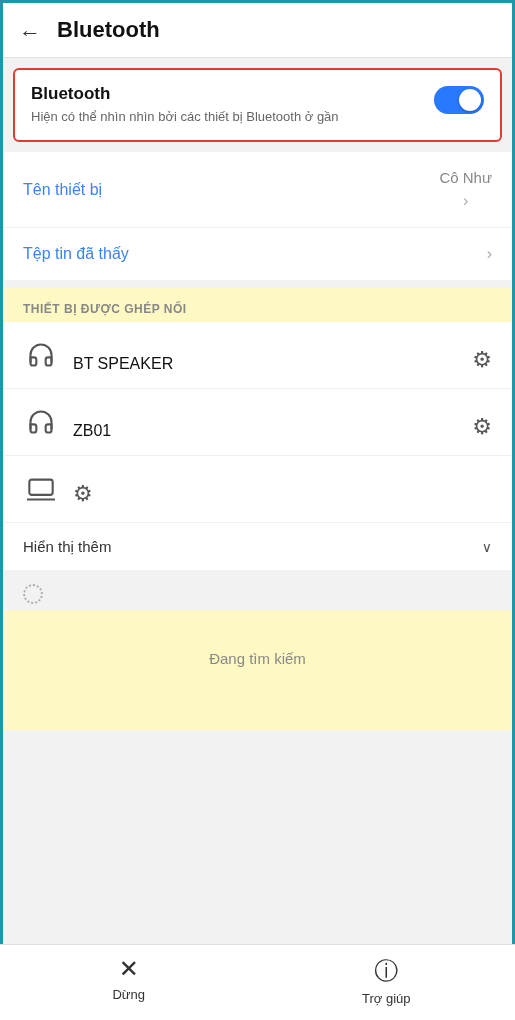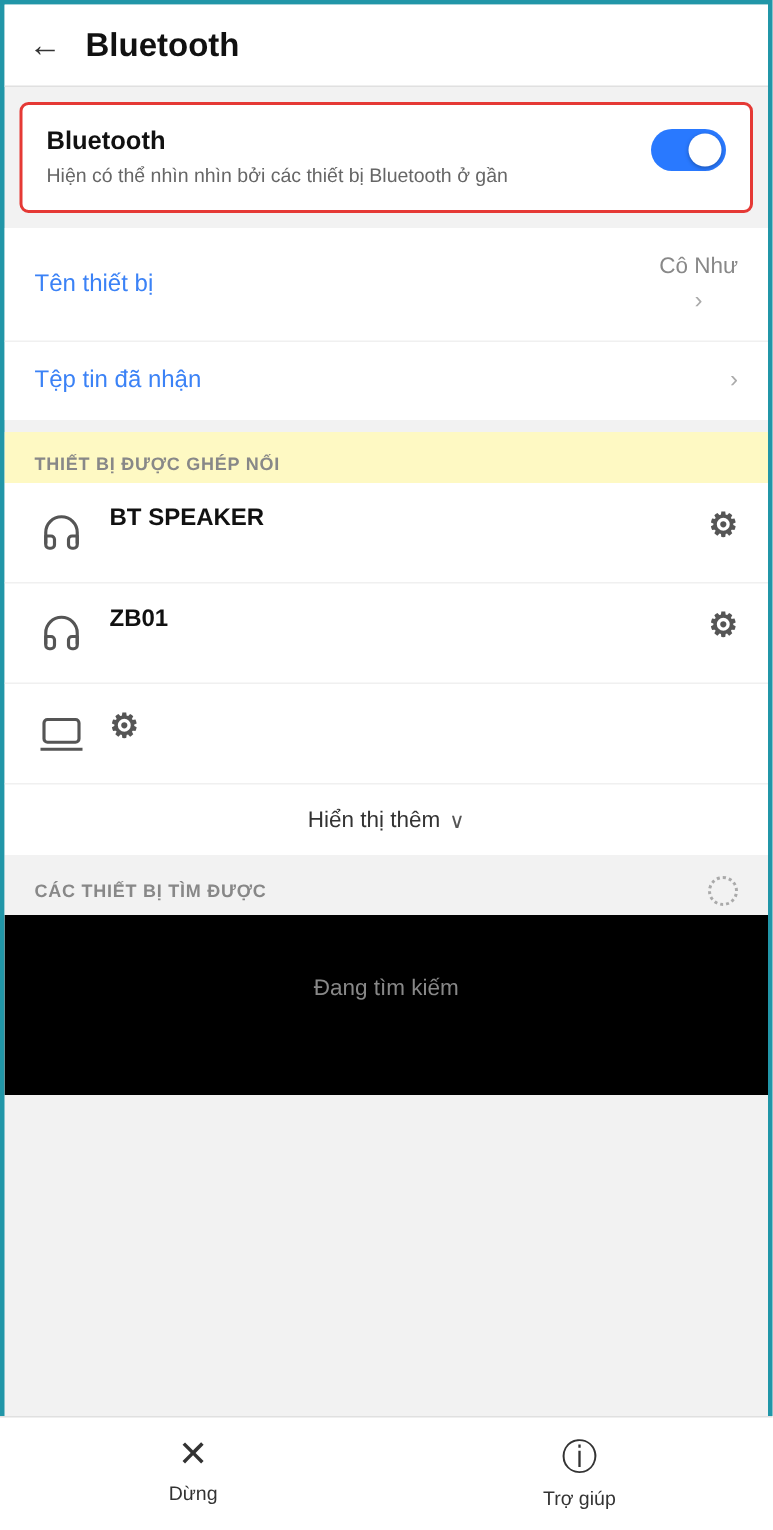--- a/index.html
+++ b/index.html
@@ -129,25 +129,24 @@
       background: #fef9c3;
     }
 
     
     .paired-section {
       background: #fff;
       margin: 0;
     }
     .device-row {
       display: flex;
-      align-items: flex-start;
+      align-items: flex-end;
       padding: 15px 20px;
       border-bottom: 1px solid #f0f0f0;
       cursor: pointer;
-      font-weight: bold;
     }
     .device-icon {
       width: 36px;
       height: 36px;
       display: flex;
       align-items: center;
       justify-content: center;
       margin-right: 14px;
       flex-shrink: 0;
     }
@@ -159,21 +158,21 @@
     .gear-icon {
       font-size: 22px;
       color: #555;
       cursor: pointer;
     }
 
     
     .show-more-row {
       display: flex;
       align-items: center;
-      justify-content: center;
+      justify-content: space-between;
       padding: 15px 20px;
       cursor: pointer;
       border-bottom: none;
     }
     .show-more-text {
       font-size: 15px;
       color: #333;
       margin-right: 6px;
     }
     .show-more-chevron {
@@ -200,21 +199,21 @@
       height: 20px;
       border: 2px dotted #aaa;
       border-radius: 50%;
       display: flex;
       align-items: center;
       justify-content: center;
     }
 
     
     .searching-section {
-      background: #000000;
+      background: #fef9c3;
       padding: 40px 20px;
       text-align: center;
       min-height: 120px;
     }
     .searching-text {
       font-size: 15px;
       color: #888;
     }
 
     
@@ -274,21 +273,21 @@
 
 <div class="list-section">
   <div class="list-row">
     <span class="list-row-label">Tên thiết bị</span>
     <span class="list-row-value">
       <span>Cô Như</span>
       <span class="chevron">›</span>
     </span>
   </div>
   <div class="list-row">
-    <span class="list-row-label">Tệp tin đã nhận</span>
+    <span class="list-row-label">Tệp tin đã thấy</span>
     <span class="list-row-value">
       <span class="chevron">›</span>
     </span>
   </div>
 </div>
 
 <div class="section-header">THIẾT BỊ ĐƯỢC GHÉP NỐI</div>
 
 <div class="paired-section">
 
@@ -326,21 +325,20 @@
     <span class="gear-icon">⚙</span>
   </div>
 
   <div class="show-more-row">
     <span class="show-more-text">Hiển thị thêm</span>
     <span class="show-more-chevron">∨</span>
   </div>
 </div>
 
 <div class="discovered-header">
-  <span class="discovered-label">CÁC THIẾT BỊ TÌM ĐƯỢC</span>
   <div class="loading-spinner"></div>
 </div>
 
 <div class="searching-section">
   <span class="searching-text">Đang tìm kiếm</span>
 </div>
 
 <div class="spacer"></div>
 
 <div class="bottom-bar">

